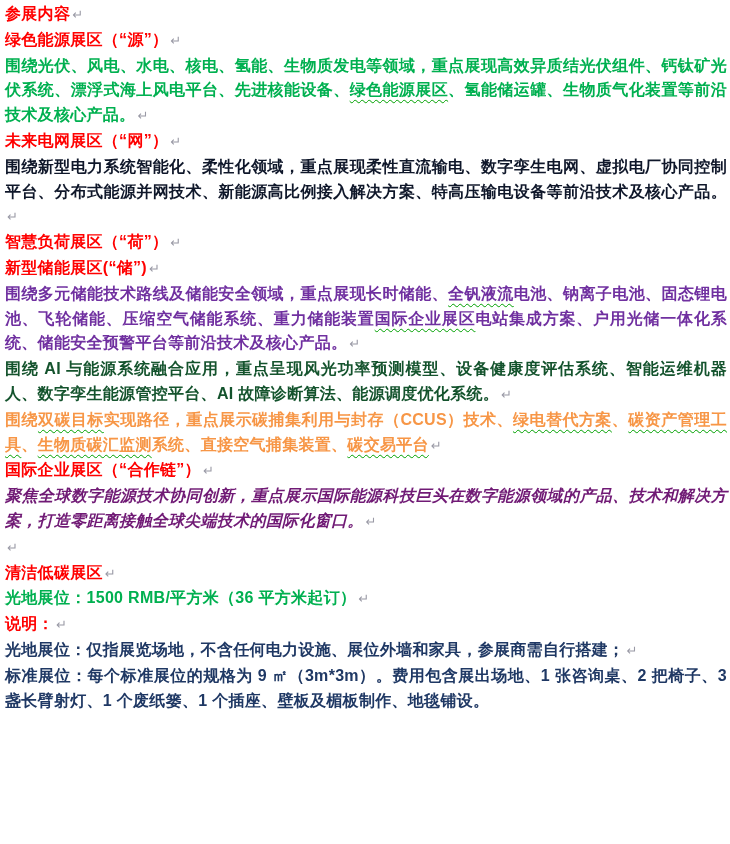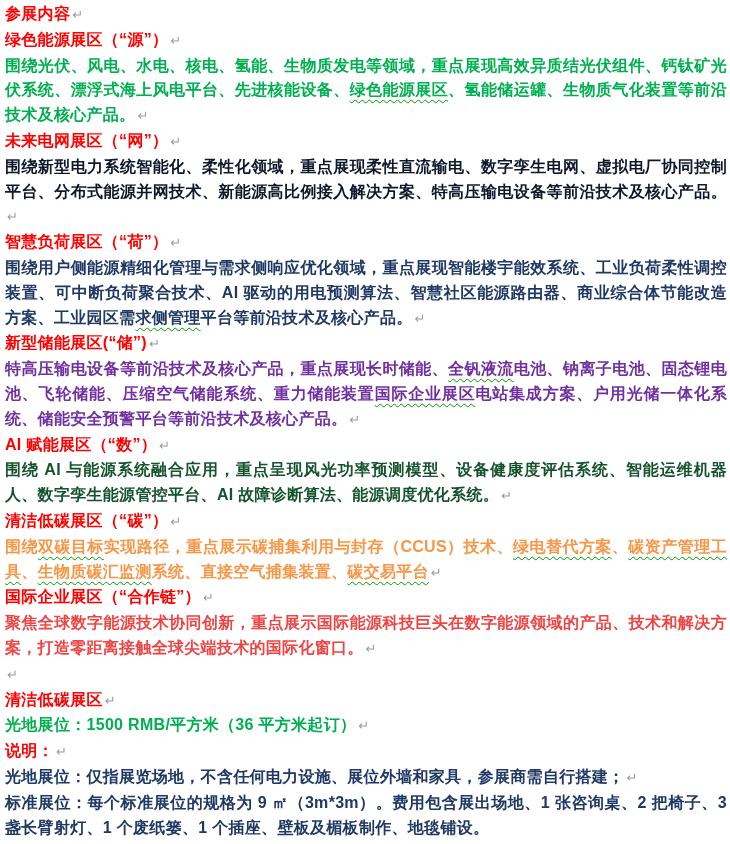--- a/index.html
+++ b/index.html
@@ -20,21 +20,21 @@
     text-align: justify;
   }
   p.para { margin: 0; }
   .red    { color: #FF0000; }
   .green  { color: #00B050; }
   .cyan   { color: #0f172a; }
   .navy   { color: #1F3864; }
   .purple { color: #7030A0; }
   .rose   { color: #14532d; }
   .orange { color: #F79646; }
-  .teal   { color: #ef4444; }
+  .teal   { color: #701a75; font-style: italic; }
   .wavy {
     text-decoration-line: underline;
     text-decoration-style: wavy;
     text-decoration-color: #00A000;
     text-decoration-thickness: 1px;
     text-underline-offset: 4px;
   }
   .pilcrow {
     color: #9a9aa6;
     font-size: 13px;
@@ -46,26 +46,23 @@
 </head>
 <body>
 
 <div class="doc">
     <p class="para"><span class="red">参展内容</span><span class="pilcrow">↵</span></p>
     <p class="para"><span class="red">绿色能源展区（“源”）</span><span class="pilcrow">↵</span></p>
     <p class="para"><span class="green">围绕光伏、风电、水电、核电、氢能、生物质发电等领域，重点展现高效异质结光伏组件、钙钛矿光伏系统、漂浮式海上风电平台、先进核能设备、</span><span class="green wavy">绿色能源展区</span><span class="green">、氢能储运罐、生物质气化装置等前沿技术及核心产品。</span><span class="pilcrow">↵</span></p>
     <p class="para"><span class="red">未来电网展区（“网”）</span><span class="pilcrow">↵</span></p>
     <p class="para"><span class="cyan">围绕新型电力系统智能化、柔性化领域，重点展现柔性直流输电、数字孪生电网、虚拟电厂协同控制平台、分布式能源并网技术、新能源高比例接入解决方案、特高压输电设备等前沿技术及核心产品。</span><span class="pilcrow">↵</span></p>
     <p class="para"><span class="red">智慧负荷展区（“荷”）</span><span class="pilcrow">↵</span></p>
-    <p class="para"><span class="navy">围绕用户侧能源精细化管理与需求侧响应优化领域，重点展现智能楼宇能效系统、工业负荷柔性调控装置、可中断负荷聚合技术、AI 驱动的用电预测算法、智慧社区能源路由器、商业综合体节能改造方案、工业园区需</span><span class="navy wavy">求侧管理</span><span class="navy">平台等前沿技术及核心产品。</span><span class="pilcrow">↵</span></p>
     <p class="para"><span class="red">新型储能展区(“储”)</span><span class="pilcrow">↵</span></p>
-    <p class="para"><span class="purple">特高压输电设备等前沿技术及核心产品，重点展现长时储能、</span><span class="purple wavy">全钒液流</span><span class="purple">电池、钠离子电池、固态锂电池、飞轮储能、压缩空气储能系统、重力储能装置</span><span class="purple wavy">国际企业展区</span><span class="purple">电站集成方案、户用光储一体化系统、储能安全预警平台等前沿技术及核心产品。</span><span class="pilcrow">↵</span></p>
-    <p class="para"><span class="red">AI 赋能展区（“数”）</span><span class="pilcrow">↵</span></p>
+    <p class="para"><span class="purple">围绕多元储能技术路线及储能安全领域，重点展现长时储能、</span><span class="purple wavy">全钒液流</span><span class="purple">电池、钠离子电池、固态锂电池、飞轮储能、压缩空气储能系统、重力储能装置</span><span class="purple wavy">国际企业展区</span><span class="purple">电站集成方案、户用光储一体化系统、储能安全预警平台等前沿技术及核心产品。</span><span class="pilcrow">↵</span></p>
     <p class="para"><span class="rose">围绕 AI 与能源系统融合应用，重点呈现风光功率预测模型、设备健康度评估系统、智能运维机器人、数字孪生能源管控平台、AI 故障诊断算法、能源调度优化系统。</span><span class="pilcrow">↵</span></p>
-    <p class="para"><span class="red">清洁低碳展区（“碳”）</span><span class="pilcrow">↵</span></p>
     <p class="para"><span class="orange">围绕</span><span class="orange wavy">双碳目标</span><span class="orange">实现路径，重点展示碳捕集利用与封存（CCUS）技术、</span><span class="orange wavy">绿电替代方案</span><span class="orange">、</span><span class="orange wavy">碳资产管理工具</span><span class="orange">、</span><span class="orange wavy">生物质碳汇监测</span><span class="orange">系统、直接空气捕集装置、</span><span class="orange wavy">碳交易平台</span><span class="pilcrow">↵</span></p>
     <p class="para"><span class="red">国际企业展区（“合作链”）</span><span class="pilcrow">↵</span></p>
     <p class="para"><span class="teal">聚焦全球数字能源技术协同创新，重点展示国际能源科技巨头在数字能源领域的产品、技术和解决方案，打造零距离接触全球尖端技术的国际化窗口。</span><span class="pilcrow">↵</span></p>
     <p class="para"><span class="pilcrow">↵</span></p>
     <p class="para"><span class="red">清洁低碳展区</span><span class="pilcrow">↵</span></p>
     <p class="para"><span class="green">光地展位：1500 RMB/平方米（36 平方米起订）</span><span class="pilcrow">↵</span></p>
     <p class="para"><span class="red">说明：</span><span class="pilcrow">↵</span></p>
     <p class="para"><span class="navy">光地展位：仅指展览场地，不含任何电力设施、展位外墙和家具，参展商需自行搭建；</span><span class="pilcrow">↵</span></p>
     <p class="para"><span class="navy">标准展位：每个标准展位的规格为 9 ㎡（3m*3m）。费用包含展出场地、1 张咨询桌、2 把椅子、3 盏长臂射灯、1 个废纸篓、1 个插座、壁板及楣板制作、地毯铺设。</span></p>
   </div>

